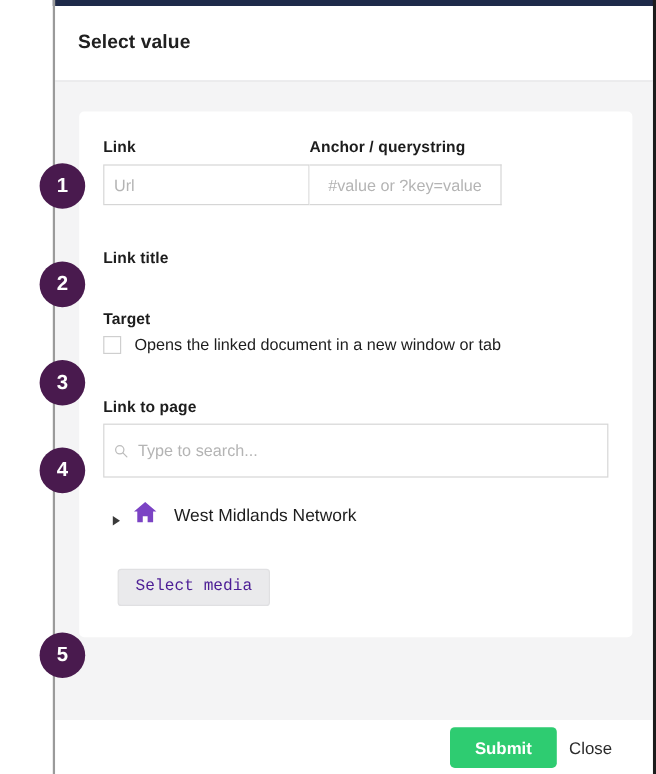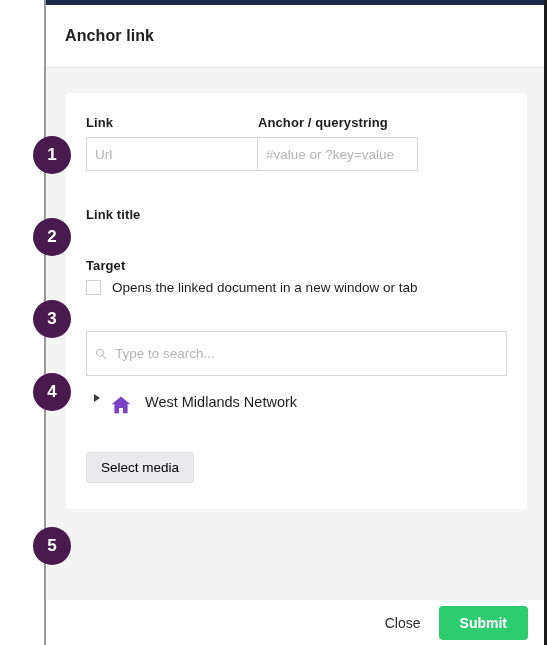--- a/index.html
+++ b/index.html
@@ -117,21 +117,21 @@
     height: 30px;
     font-family: "Liberation Sans", sans-serif;
     font-size: 13.5px;
     color: #2a2a2a;
     padding: 16px 8px;
     outline: none;
     border-radius: 0;
   }
   .text-input::placeholder { color: #b4b4b4; }
   #link-url-input { width: 172px; }
-  #link-anchor-input { width: 160px; border-left: 0; }
+  #link-anchor-input { width: 160px; border-left: 0; text-align: center; }
   #link-title-input { width: 100%; }
 
   
   .checkbox-row { display: flex; align-items: flex-start; }
   .checkbox-box {
     width: 15px; height: 15px;
     border: 1px solid #cfcfcf;
     background: #fff;
     box-sizing: border-box;
     flex: 0 0 auto;
@@ -153,21 +153,21 @@
     position: absolute;
     left: 9px;
     top: 50%;
     transform: translateY(-50%);
     width: 12px; height: 12px;
     pointer-events: none;
   }
 
   
   #page-tree { margin-top: 18px; padding-left: 8px; }
-  .tree-row { display: flex; align-items: flex-start; }
+  .tree-row { display: flex; align-items: flex-end; }
   .tree-caret {
     width: 0; height: 0;
     border-top: 4.5px solid transparent;
     border-bottom: 4.5px solid transparent;
     border-left: 6px solid #3a3a3a;
     margin-right: 10px;
     flex: 0 0 auto;
   }
   .tree-icon { width: 22px; height: 22px; flex: 0 0 auto; }
   .tree-label {
@@ -175,25 +175,26 @@
     color: #1d1d1d;
     margin-left: 13px;
   }
 
   
   #select-media-button {
     display: inline-block;
     background: #eaeaec;
     border: 1px solid #e0e0e2;
     border-radius: 3px;
-    font-family: Liberation Sans, sans-serif;
+    font-family: Liberation Mono, monospace;
     font-size: 13.5px;
-    color: #000000;
+    color: #4c1d95;
     padding: 7px 14px;
     cursor: pointer;
+    margin-left: 12px;
   }
 
   
   #modal-footer {
     position: absolute;
     left: 46px;
     top: 600px;
     width: 498px;
     height: 45px;
     background: #ffffff;
@@ -250,21 +251,21 @@
 </head>
 <body>
 
 <div id="app-root">
 
   <div id="modal-topbar"></div>
   <div id="modal-left-rule"></div>
   <div id="modal-right-rule"></div>
 
   <div id="modal-header">
-    <div id="modal-title">Anchor link</div>
+    <div id="modal-title">Select value</div>
   </div>
 
   <div id="modal-body">
 
     <div id="form-card">
 
       <div class="field-group">
         <div class="label-row">
           <span class="field-label lbl-link">Link</span>
           <span class="field-label">Anchor / querystring</span>
@@ -281,20 +282,21 @@
 
       <div class="field-group">
         <span class="field-label">Target</span>
         <div class="checkbox-row">
           <span class="checkbox-box"></span>
           <span class="checkbox-text">Opens the linked document in a new window or tab</span>
         </div>
       </div>
 
       <div class="field-group">
+        <span class="field-label">Link to page</span>
         <div class="search-wrap">
           <svg class="search-icon" viewBox="0 0 16 16">
             <circle cx="6.4" cy="6.4" r="4.6" fill="none" stroke="#bdbdbd" stroke-width="1.4"></circle>
             <line x1="9.9" y1="9.9" x2="14.3" y2="14.3" stroke="#bdbdbd" stroke-width="1.4" stroke-linecap="round"></line>
           </svg>
           <input id="page-search-input" class="text-input" type="text" placeholder="Type to search..." style="">
         </div>
 
         <div id="page-tree">
           <div class="tree-row">
@@ -308,22 +310,22 @@
       </div>
 
       <div class="field-group">
         <button id="select-media-button" type="button">Select media</button>
       </div>
 
     </div>
   </div>
 
   <div id="modal-footer">
+    <button id="submit-button" type="button">Submit</button>
     <button id="close-button" type="button">Close</button>
-    <button id="submit-button" type="button">Submit</button>
   </div>
 
   <div id="step-badge-1" class="step-badge">1</div>
   <div id="step-badge-2" class="step-badge">2</div>
   <div id="step-badge-3" class="step-badge">3</div>
   <div id="step-badge-4" class="step-badge">4</div>
   <div id="step-badge-5" class="step-badge">5</div>
 
 </div>
 

